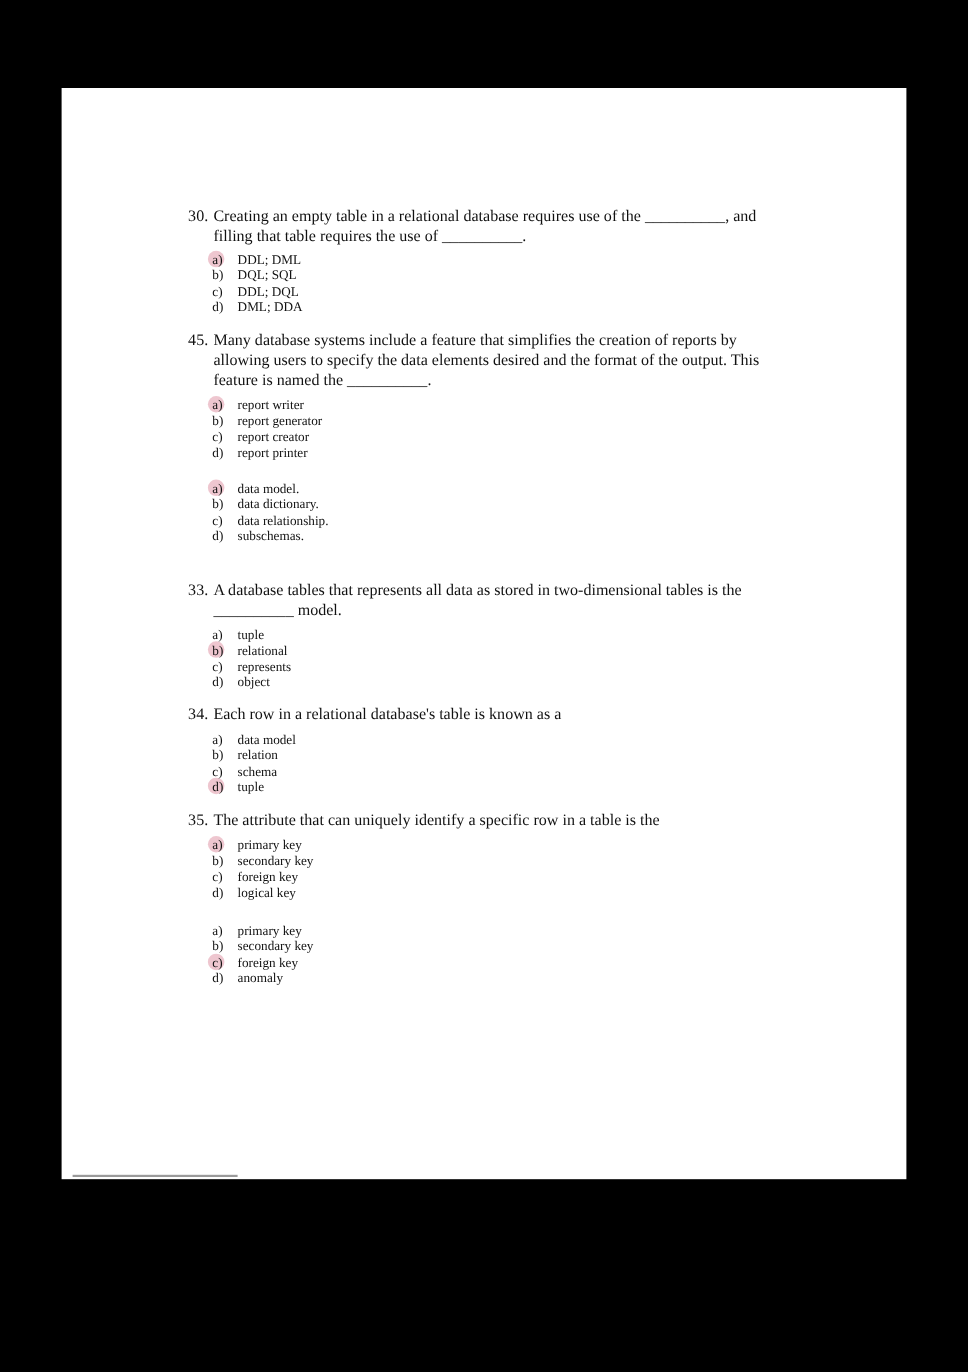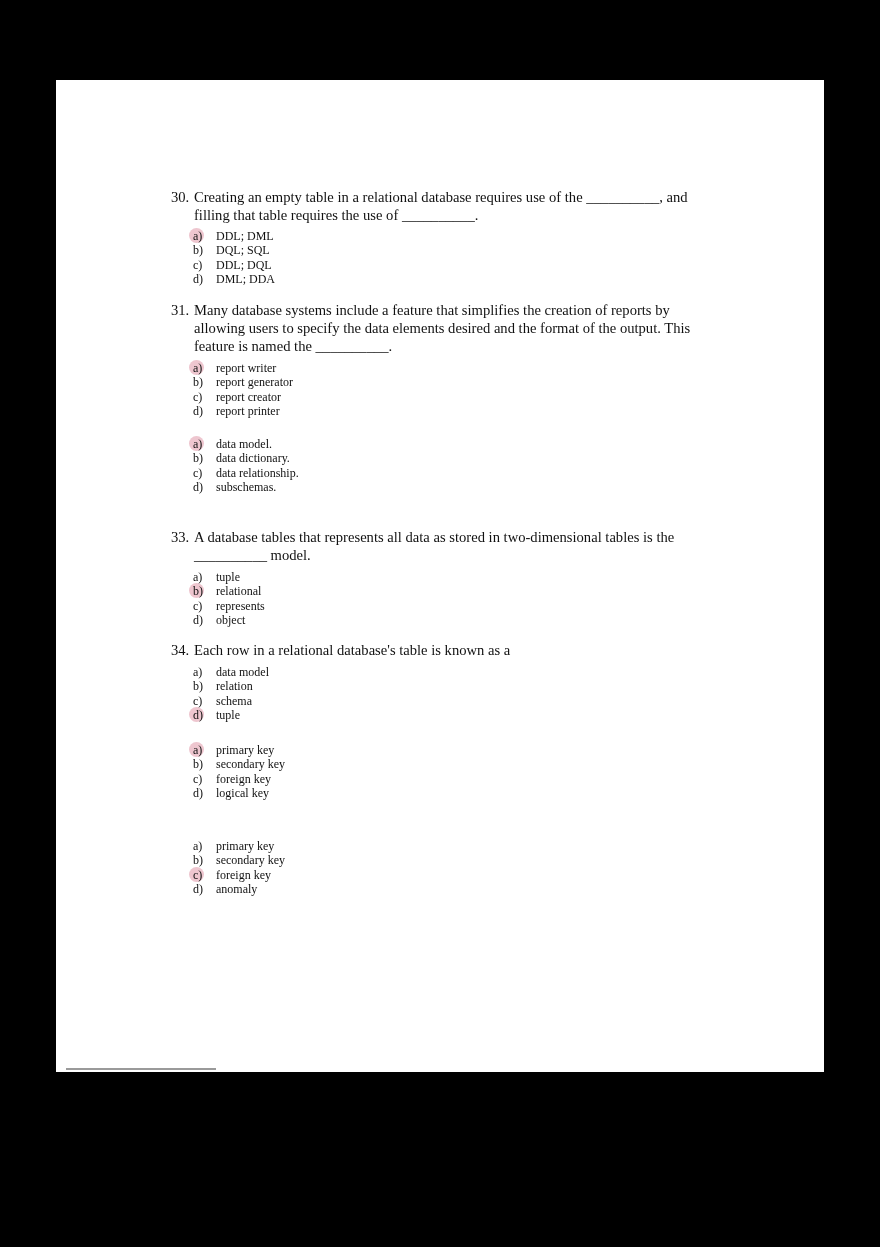--- a/index.html
+++ b/index.html
@@ -116,21 +116,21 @@
         </li>
       <li class="option">
           <span class="opt-letter"><span>d)</span></span>
           <span class="opt-text">DML; DDA</span>
         </li>
     </ul>
   </div>
 
   <div class="question" style="top:221px;">
     <div class="q-stem">
-      <span class="q-num">31.</span>
+      <span class="q-num">45.</span>
       <span class="q-text">Many database systems include a feature that simplifies the creation of reports by allowing users to specify the data elements desired and the format of the output. This feature is named the __________.</span>
     </div>
     <ul class="options" style="margin-top:6px;">
       <li class="option">
           <span class="opt-letter marked"><span>a)</span></span>
           <span class="opt-text">report writer</span>
         </li>
       <li class="option">
           <span class="opt-letter"><span>b)</span></span>
           <span class="opt-text">report generator</span>
@@ -211,20 +211,24 @@
           <span class="opt-text">schema</span>
         </li>
       <li class="option">
           <span class="opt-letter marked"><span>d)</span></span>
           <span class="opt-text">tuple</span>
         </li>
     </ul>
   </div>
 
   <div class="question" style="top:657px;">
+    <div class="q-stem">
+      <span class="q-num">35.</span>
+      <span class="q-text">The attribute that can uniquely identify a specific row in a table is the</span>
+    </div>
     <ul class="options" style="margin-top:6px;">
       <li class="option">
           <span class="opt-letter marked"><span>a)</span></span>
           <span class="opt-text">primary key</span>
         </li>
       <li class="option">
           <span class="opt-letter"><span>b)</span></span>
           <span class="opt-text">secondary key</span>
         </li>
       <li class="option">

